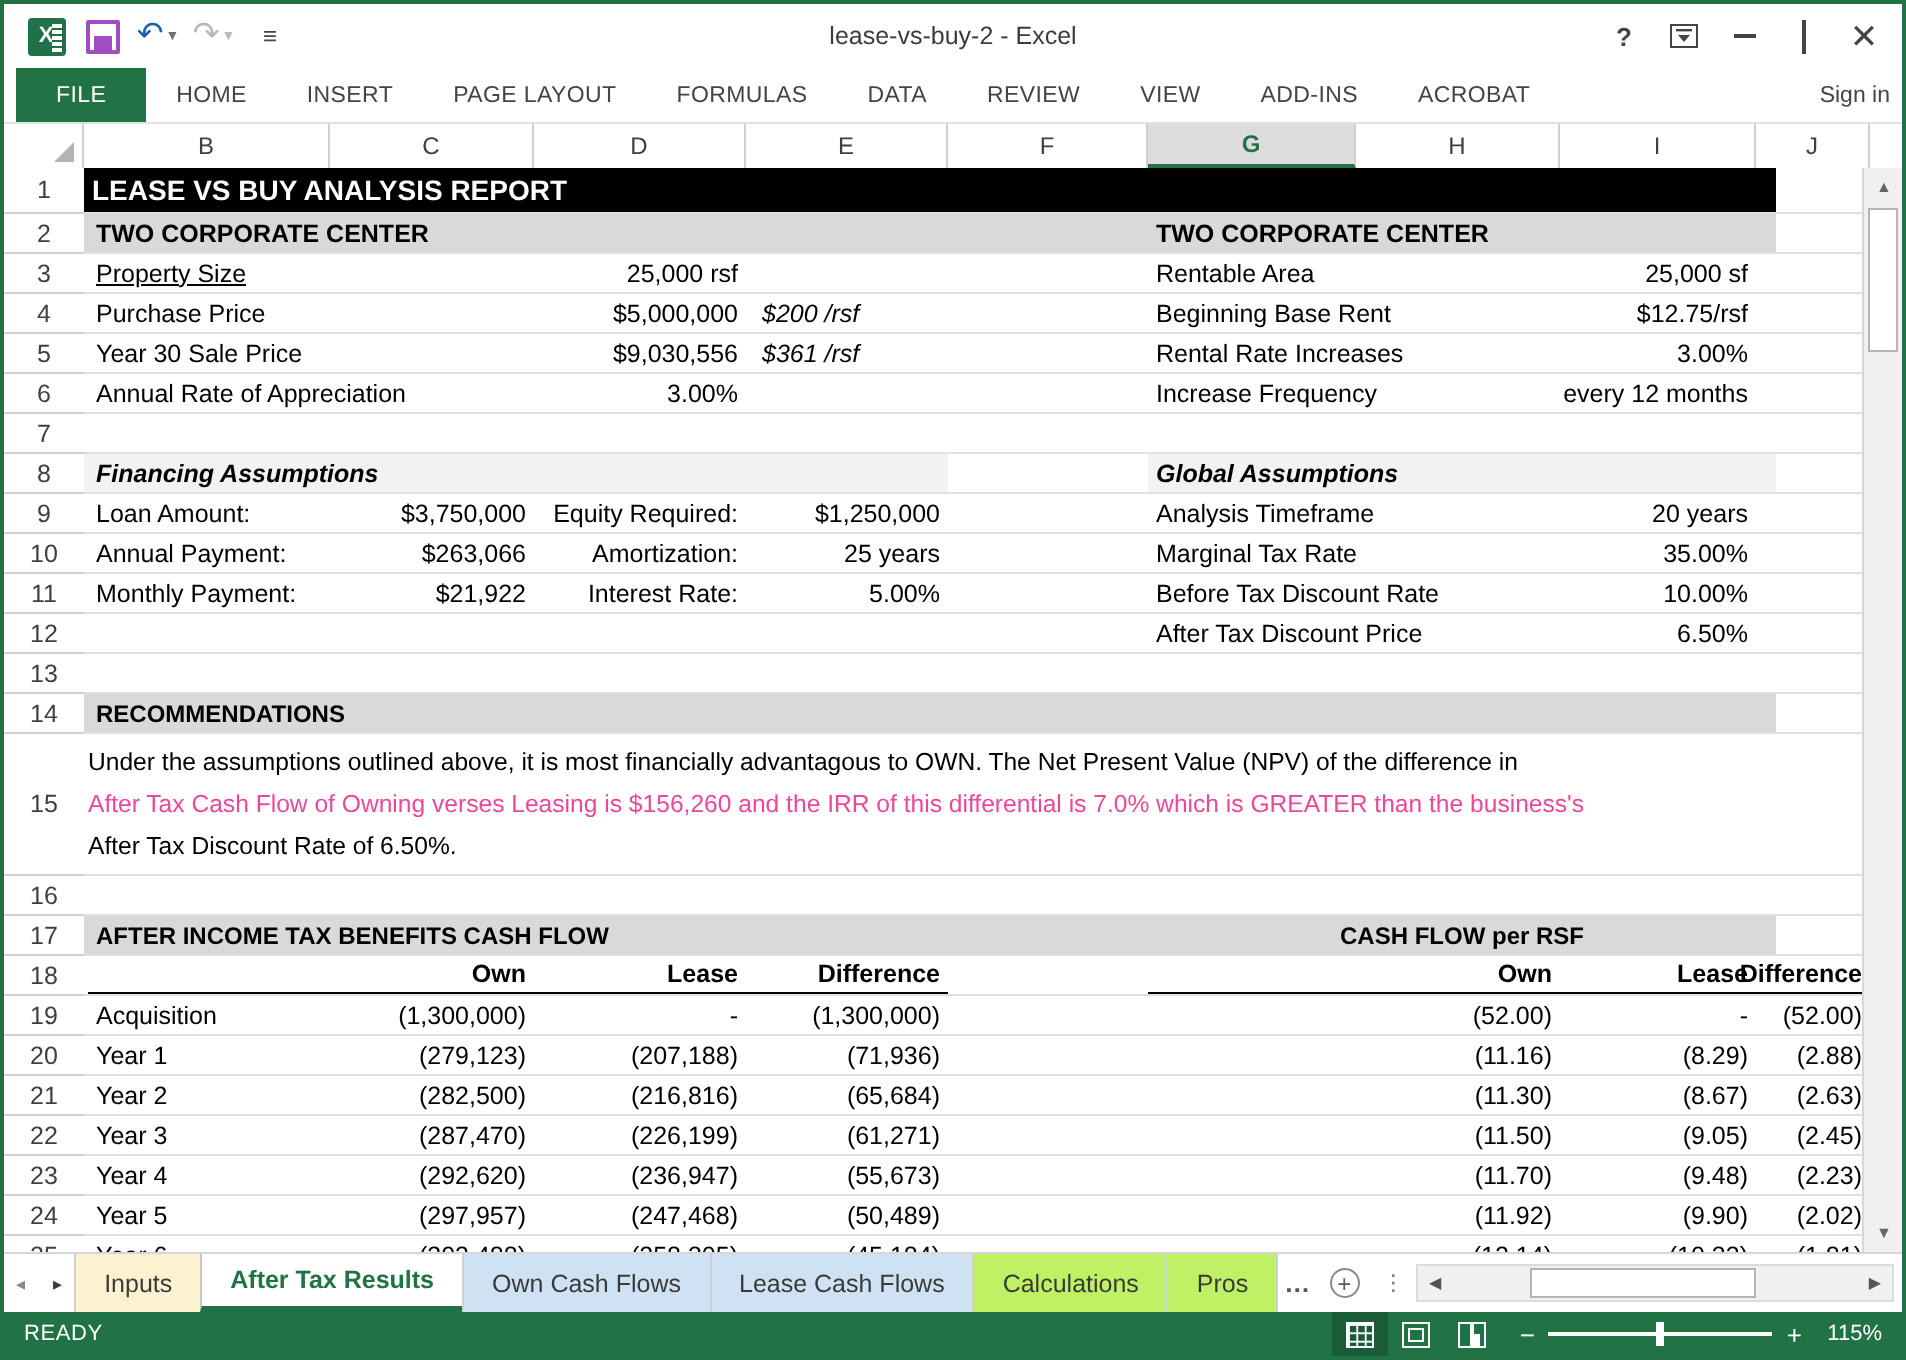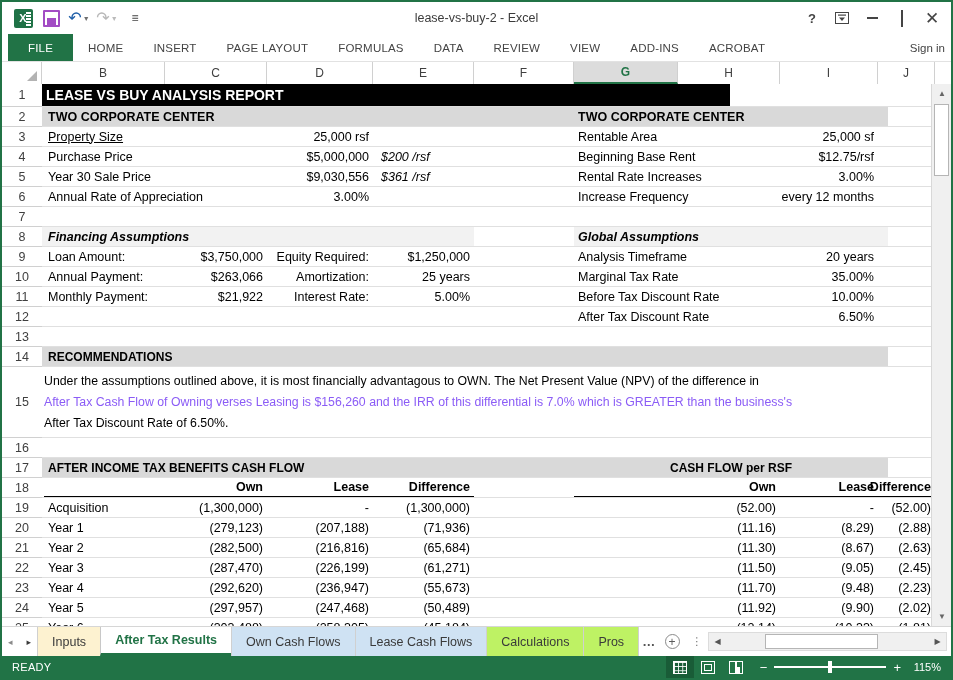--- a/index.html
+++ b/index.html
@@ -350,21 +350,21 @@
         <div class="rh" style="height: 20px;">19</div>
         <div class="rh" style="height: 20px;">20</div>
         <div class="rh" style="height: 20px;">21</div>
         <div class="rh" style="height: 20px;">22</div>
         <div class="rh" style="height: 20px;">23</div>
         <div class="rh" style="height: 20px;">24</div>
         <div class="rh" style="height: 20px;">25</div>
       </div>
     <div class="cells" id="cells">
         <div class="row" id="gr0" style="top: 0px; height: 23px; border-bottom: 1px solid rgb(224, 224, 224);">
-          <div class="cell l b band-black" style="left: 0px; width: 688px; font-size: 14px;">LEASE VS BUY ANALYSIS REPORT</div>
+          <div class="cell l b band-black" style="left: 0px; width: 846px; font-size: 14px;">LEASE VS BUY ANALYSIS REPORT</div>
         </div>
         <div class="row" id="gr1" style="top: 23px; height: 20px; border-bottom: 1px solid rgb(224, 224, 224);">
           <div class="cell band-grey" style="left: 0px; width: 846px;"></div>
           <div class="cell l b" style="left: 2px; width: 300px; font-size: 12.5px;">TWO CORPORATE CENTER</div>
           <div class="cell l b" style="left: 532px; width: 300px; font-size: 12.5px;">TWO CORPORATE CENTER</div>
         </div>
         <div class="row" id="gr2" style="top: 43px; height: 20px; border-bottom: 1px solid rgb(224, 224, 224);">
           <div class="cell l" style="left: 2px; width: 220px; text-decoration: underline;">Property Size</div>
           <div class="cell r" style="left: 225px; width: 106px;">25,000 rsf</div>
           <div class="cell l" style="left: 532px; width: 220px;">Rentable Area</div>
@@ -415,32 +415,32 @@
         </div>
         <div class="row" id="gr10" style="top: 203px; height: 20px; border-bottom: 1px solid rgb(224, 224, 224);">
           <div class="cell l" style="left: 2px; width: 150px;">Monthly Payment:</div>
           <div class="cell r" style="left: 123px; width: 102px;">$21,922</div>
           <div class="cell r" style="left: 225px; width: 106px;">Interest Rate:</div>
           <div class="cell r" style="left: 333px; width: 99px;">5.00%</div>
           <div class="cell l" style="left: 532px; width: 220px;">Before Tax Discount Rate</div>
           <div class="cell r" style="left: 636px; width: 200px;">10.00%</div>
         </div>
         <div class="row" id="gr11" style="top: 223px; height: 20px; border-bottom: 1px solid rgb(224, 224, 224);">
-          <div class="cell l" style="left: 532px; width: 220px;">After Tax Discount Rate</div>
+          <div class="cell l" style="left: 532px; width: 220px;">After Tax Discount Price</div>
           <div class="cell r" style="left: 636px; width: 200px;">6.50%</div>
         </div>
         <div class="row" id="gr12" style="top: 243px; height: 20px; border-bottom: 1px solid rgb(224, 224, 224);"></div>
         <div class="row" id="gr13" style="top: 263px; height: 20px; border-bottom: 1px solid rgb(224, 224, 224);">
           <div class="cell band-grey" style="left: 0px; width: 846px;"></div>
           <div class="cell l b" style="left: 2px; width: 400px; font-size: 12px;">RECOMMENDATIONS</div>
         </div>
         <div class="row" id="gr14" style="top: 283px; height: 71px; border-bottom: 1px solid rgb(224, 224, 224);">
           <div style="position: absolute; left: 2px; top: 0px; width: 850px; height: 100%; display: flex; flex-direction: column; justify-content: center; gap: 1px;">
             <div style="font-size: 12.3px; color: rgb(0, 0, 0); white-space: nowrap; line-height: 20px;">Under the assumptions outlined above, it is most financially advantagous to OWN. The Net Present Value (NPV) of the difference in</div>
-            <div style="font-size: 12.3px; color: #8b5cf6; white-space: nowrap; line-height: 20px;">After Tax Cash Flow of Owning verses Leasing is $156,260 and the IRR of this differential is 7.0% which is GREATER  than the business's</div>
+            <div style="font-size: 12.3px; color: #ec4899; white-space: nowrap; line-height: 20px;">After Tax Cash Flow of Owning verses Leasing is $156,260 and the IRR of this differential is 7.0% which is GREATER  than the business's</div>
             <div style="font-size: 12.3px; color: rgb(0, 0, 0); white-space: nowrap; line-height: 20px;">After Tax Discount Rate of 6.50%.</div>
           </div>
         </div>
         <div class="row" id="gr15" style="top: 354px; height: 20px; border-bottom: 1px solid rgb(224, 224, 224);"></div>
         <div class="row" id="gr16" style="top: 374px; height: 20px; border-bottom: 1px solid rgb(224, 224, 224);">
           <div class="cell band-grey" style="left: 0px; width: 846px;"></div>
           <div class="cell c b" style="left: 532px; width: 314px; font-size: 12px;">CASH FLOW per RSF</div>
           <div class="cell l b" style="left: 2px; width: 400px; font-size: 12px;">AFTER INCOME TAX BENEFITS CASH FLOW</div>
         </div>
         <div class="row" id="gr17" style="top: 394px; height: 20px; border-bottom: 1px solid rgb(224, 224, 224);">

